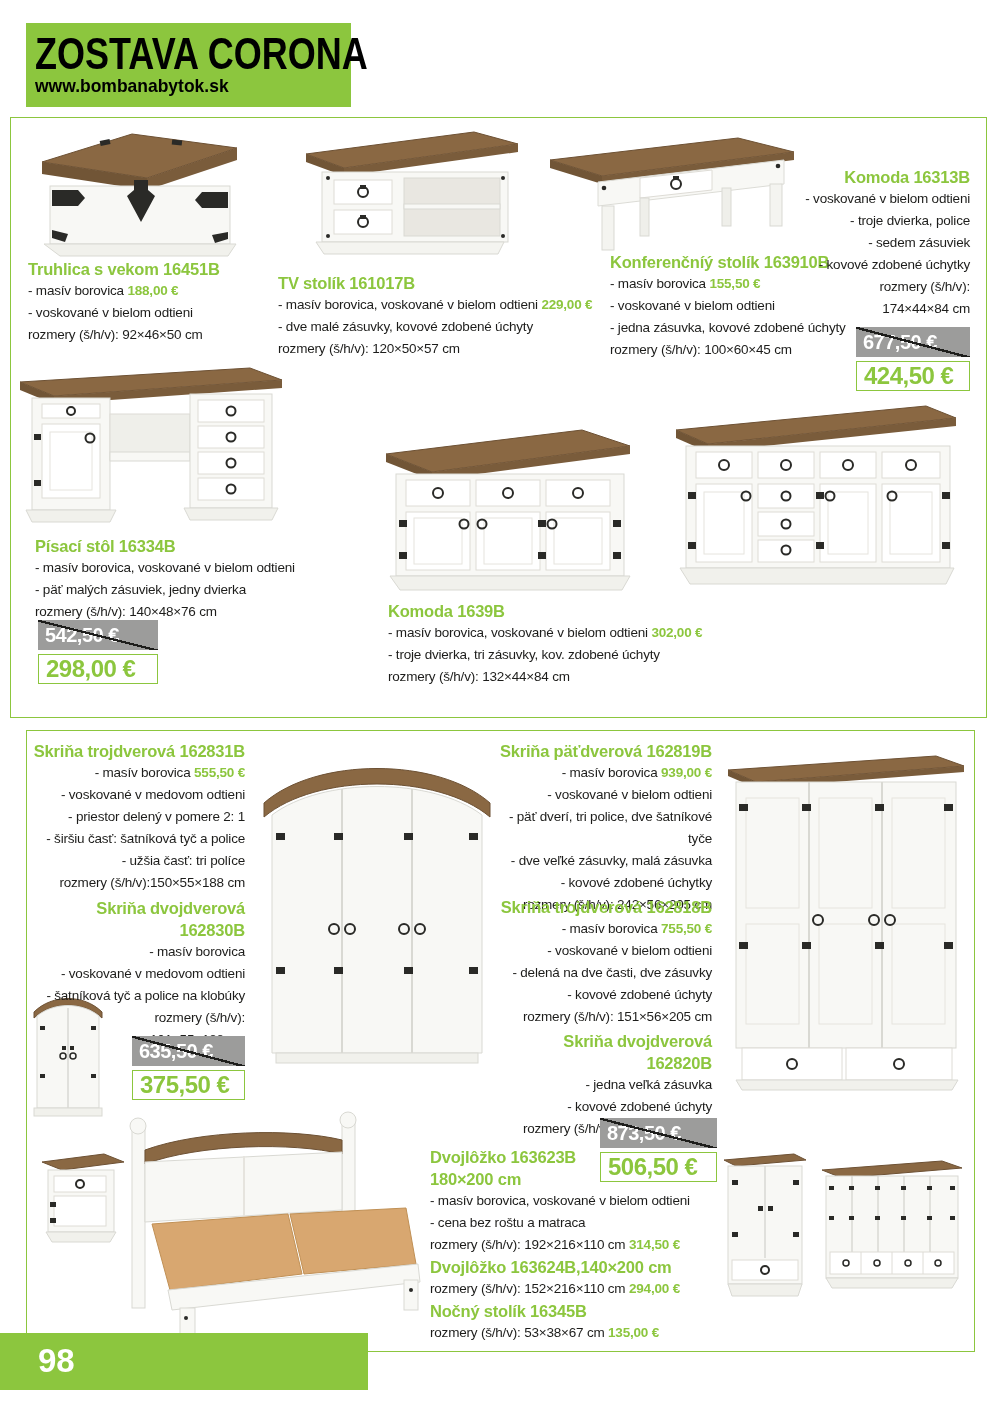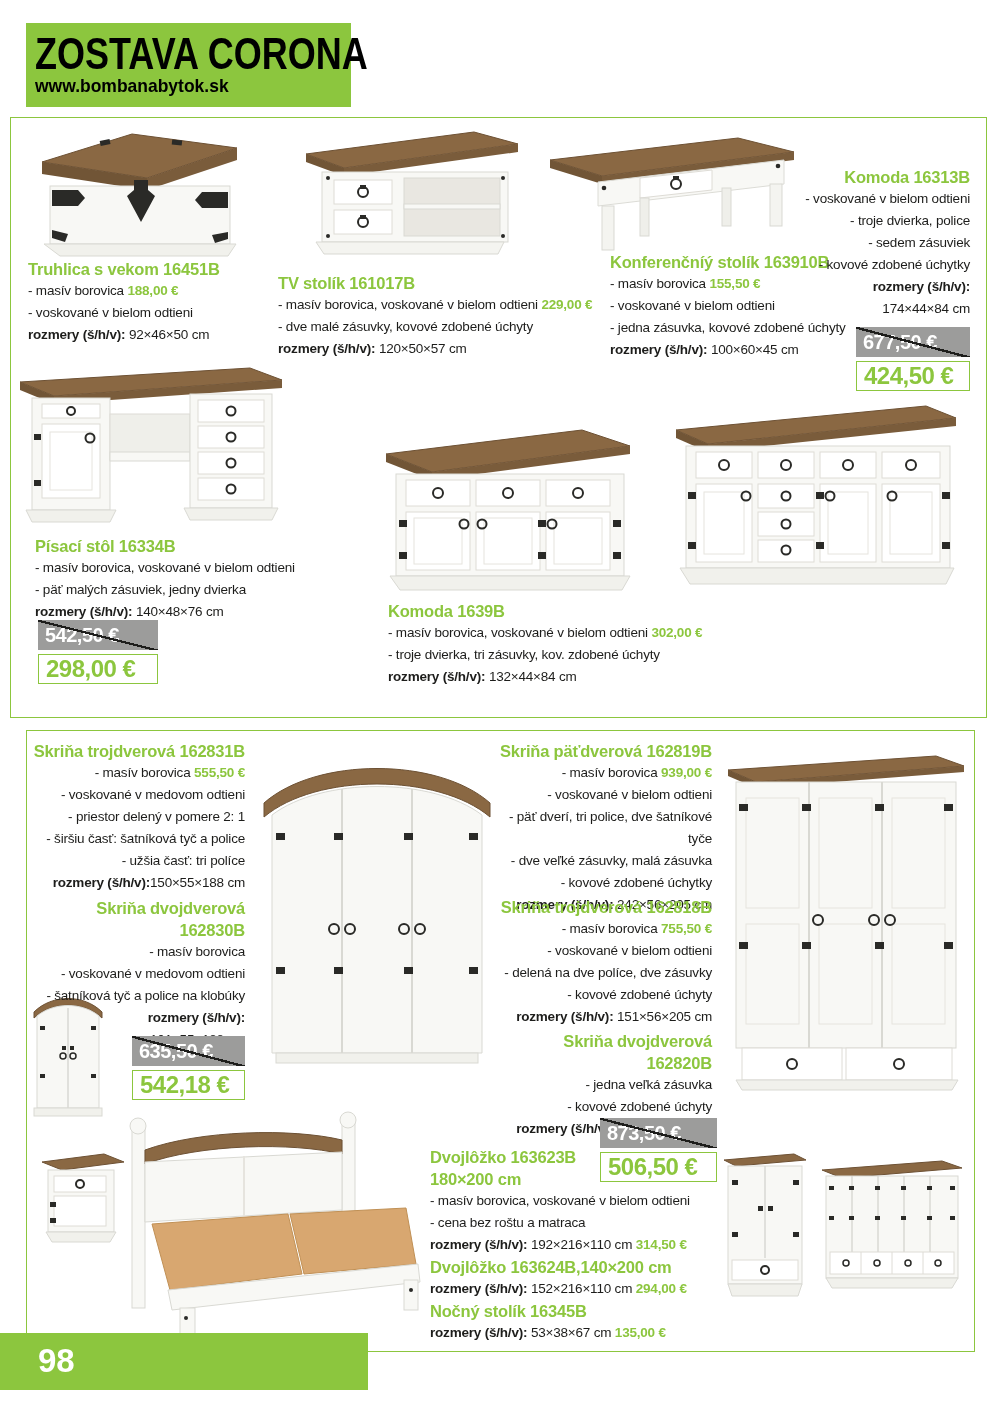--- a/index.html
+++ b/index.html
@@ -24,21 +24,21 @@
   .header-url{margin:0 0 0 9px;font-size:19px;font-weight:bold;line-height:1.1;white-space:nowrap;
               transform:scaleX(.92);transform-origin:left center;}
   
   .section{position:absolute;border:1.5px solid var(--green);background:transparent;}
   .sec1{left:10px;top:117px;width:975px;height:599px;}
   .sec2{left:26px;top:730px;width:947px;height:620px;}
   
   .prod{position:absolute;font-size:13.5px;line-height:22px;letter-spacing:-0.2px;}
   .prod h3{margin:0;font-size:16.5px;line-height:22px;color:var(--green);font-weight:bold;letter-spacing:-0.2px;}
   .prod p{margin:0;}
-  .prod .b{font-weight:bold;}
+  .prod .b{font-weight:normal;}
   .gp{color:var(--green);font-weight:bold;}
   .ra{text-align:right;}
   
   .pricebox{position:absolute;}
   .old{position:relative;background:var(--graybox);color:#fff;font-weight:bold;font-size:20px;
        line-height:30px;text-align:left;padding:0 7px;letter-spacing:-0.5px;}
   .old::after{content:"";position:absolute;inset:0;
        background:linear-gradient(to top right,transparent 47%,#1d1d1b 47%,#1d1d1b 51%,transparent 51%);}
   .new{background:#fff;border:1.5px solid var(--green);color:var(--green);font-weight:bold;font-size:24px;
        line-height:28px;text-align:left;padding:0 7px;margin-top:4px;letter-spacing:-0.5px;}
@@ -443,38 +443,38 @@
   <div class="prod ra" style="left:30px;top:897px;width:215px">
     <h3>Skriňa dvojdverová 162830B</h3>
     <p>- masív borovica</p>
     <p>- voskované v medovom odtieni</p>
     <p>- šatníková tyč a police na klobúky</p>
     <p class="b">rozmery (š/h/v):</p>
     <p>101×55×188 cm</p>
   </div>
   <div class="pricebox" style="left:132px;top:1036px;width:113px">
     <div class="old">635,50 €</div>
-    <div class="new">542,18 €</div>
+    <div class="new">375,50 €</div>
   </div>
 
   <div class="prod ra" style="left:495px;top:740px;width:217px">
     <h3>Skriňa päťdverová 162819B</h3>
     <p><span>- masív borovica</span> <span class="gp">939,00 €</span></p>
     <p>- voskované v bielom odtieni</p>
     <p>- päť dverí, tri police, dve šatníkové tyče</p>
     <p>- dve veľké zásuvky, malá zásuvka</p>
     <p>- kovové zdobené úchytky</p>
     <p><span class="b">rozmery (š/h/v):</span> <span>242×56×205 cm</span></p>
   </div>
 
   <div class="prod ra" style="left:495px;top:896px;width:217px">
     <h3>Skriňa trojdverová 162818B</h3>
     <p><span>- masív borovica</span> <span class="gp">755,50 €</span></p>
     <p>- voskované v bielom odtieni</p>
-    <p>- delená na dve políce, dve zásuvky</p>
+    <p>- delená na dve časti, dve zásuvky</p>
     <p>- kovové zdobené úchyty</p>
     <p><span class="b">rozmery (š/h/v):</span> <span>151×56×205 cm</span></p>
   </div>
 
   <div class="prod ra" style="left:495px;top:1030px;width:217px">
     <h3>Skriňa dvojdverová 162820B</h3>
     <p>- jedna veľká zásuvka</p>
     <p>- kovové zdobené úchyty</p>
     <p><span class="b">rozmery (š/h/v):</span> <span>104×56×205 cm</span></p>
   </div>

